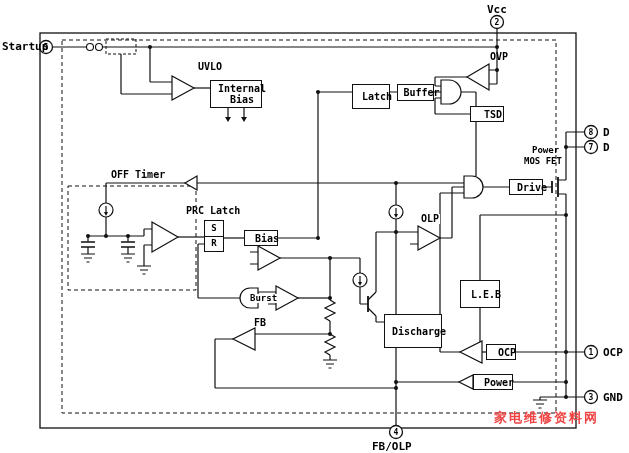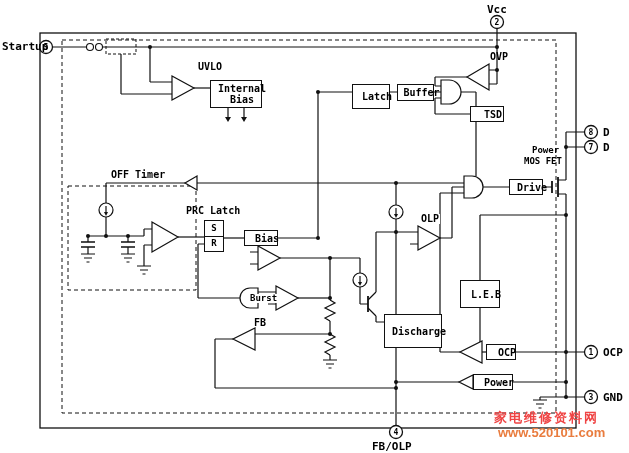--- a/index.html
+++ b/index.html
@@ -227,15 +227,14 @@
     <div class="srcell bottom">R</div>
   </div>
   <div class="box" style="left:244px;top:230px;width:34px;height:16px">Bias</div>
   <div class="box" style="left:384px;top:314px;width:58px;height:34px">Discharge</div>
   <div class="box" style="left:460px;top:280px;width:40px;height:28px">L.E.B</div>
   <div class="box" style="left:509px;top:179px;width:34px;height:16px">Drive</div>
   <div class="box" style="left:486px;top:344px;width:30px;height:16px">OCP</div>
   <div class="box" style="left:473px;top:374px;width:40px;height:16px">Power</div>
 
   <div class="wm1">家电维修资料网</div>
-  <div class="wm2">www.520101.com</div>
 
 </div>
 
 </body></html>

